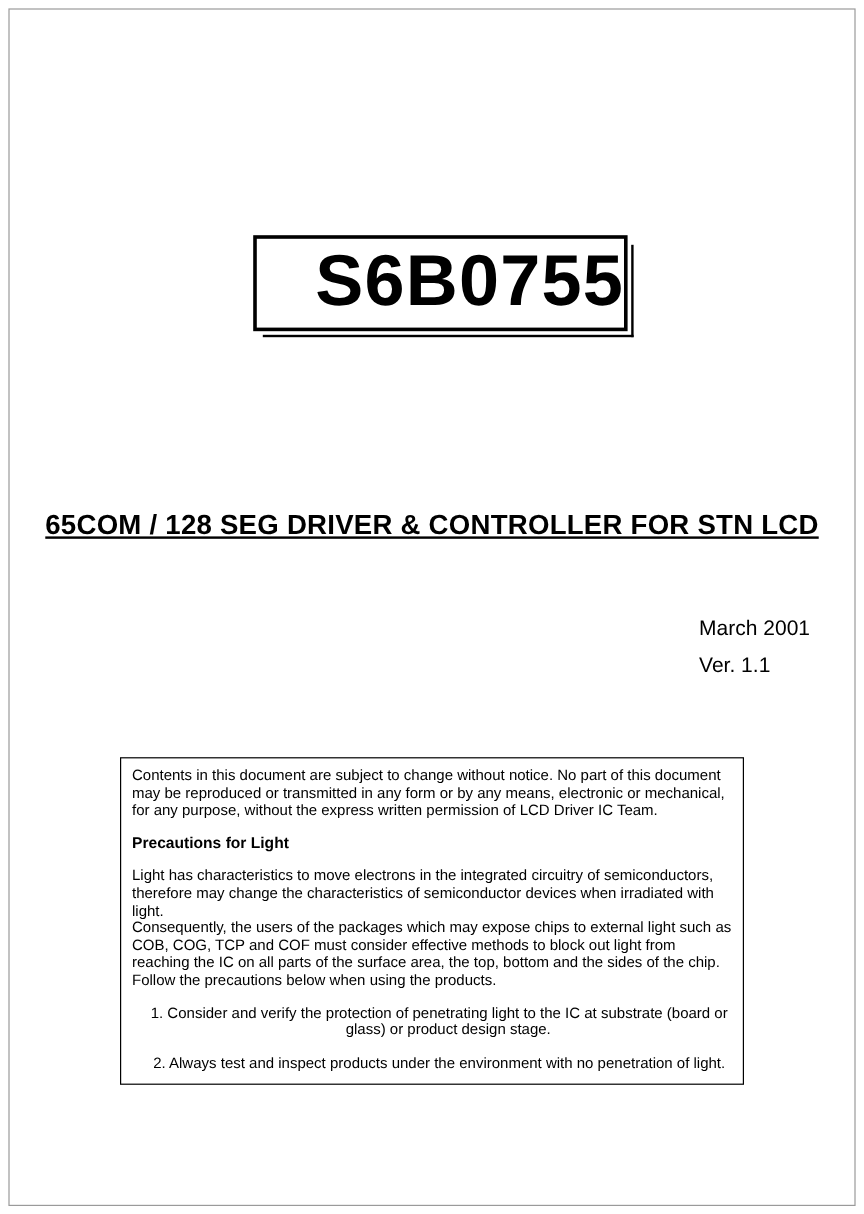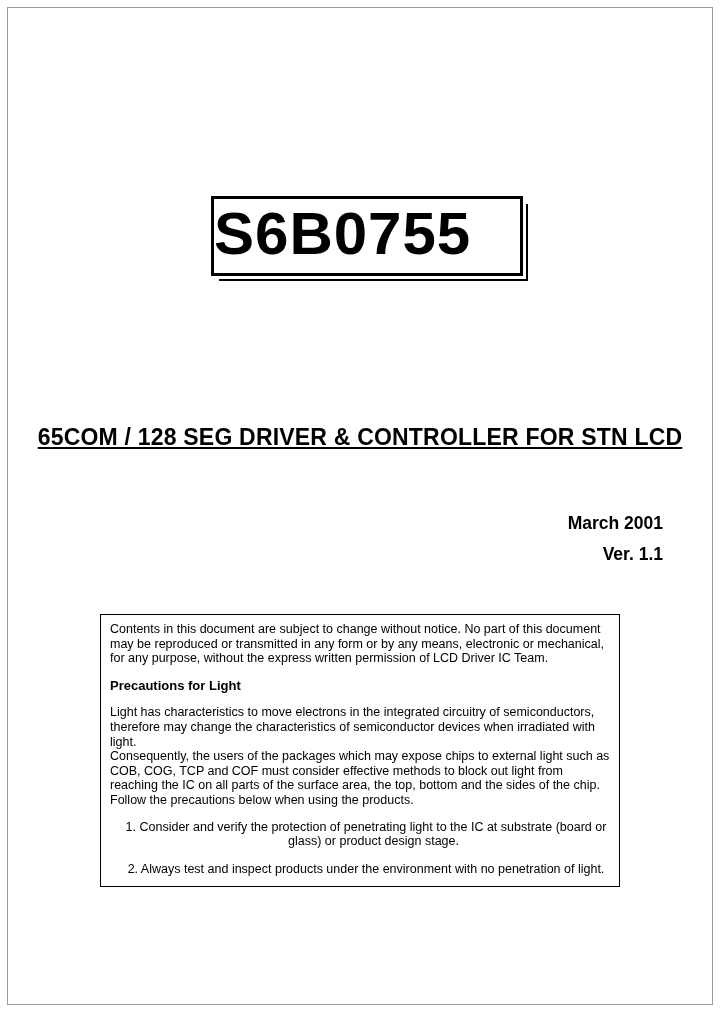--- a/index.html
+++ b/index.html
@@ -25,21 +25,21 @@
   
   .title-box {
     position: absolute;
     left: 211px;
     top: 196px;
     width: 306px;
     height: 74px;
     border: 3px solid #000000;
     display: flex;
     align-items: center;
-    justify-content: flex-start;
+    justify-content: flex-end;
     background: #ffffff;
   }
   .title-box::after {
     
     content: "";
     position: absolute;
     top: 5px;
     left: 5px;
     right: -8px;
     bottom: -8px;
@@ -63,31 +63,30 @@
     text-align: center;
     font-size: 23px;
     font-weight: bold;
     text-decoration: underline;
     letter-spacing: 0.2px;
   }
   
   .date-block {
     position: absolute;
     top: 508px;
-    right: 57px;
-    text-align: right;
+    right: 45px;
+    text-align: left;
     font-size: 17.5px;
     line-height: 31px;
-    font-weight: bold;
   }
   
   .notice-box {
     position: absolute;
     left: 100px;
-    top: 614px;
+    top: 631px;
     width: 520px;
     min-height: 246px;
     border: 1px solid #000000;
     box-sizing: border-box;
     padding: 7px 9px 10px 9px;
     font-size: 12.5px;
     line-height: 14.6px;
   }
   .notice-heading {
     font-weight: bold;

